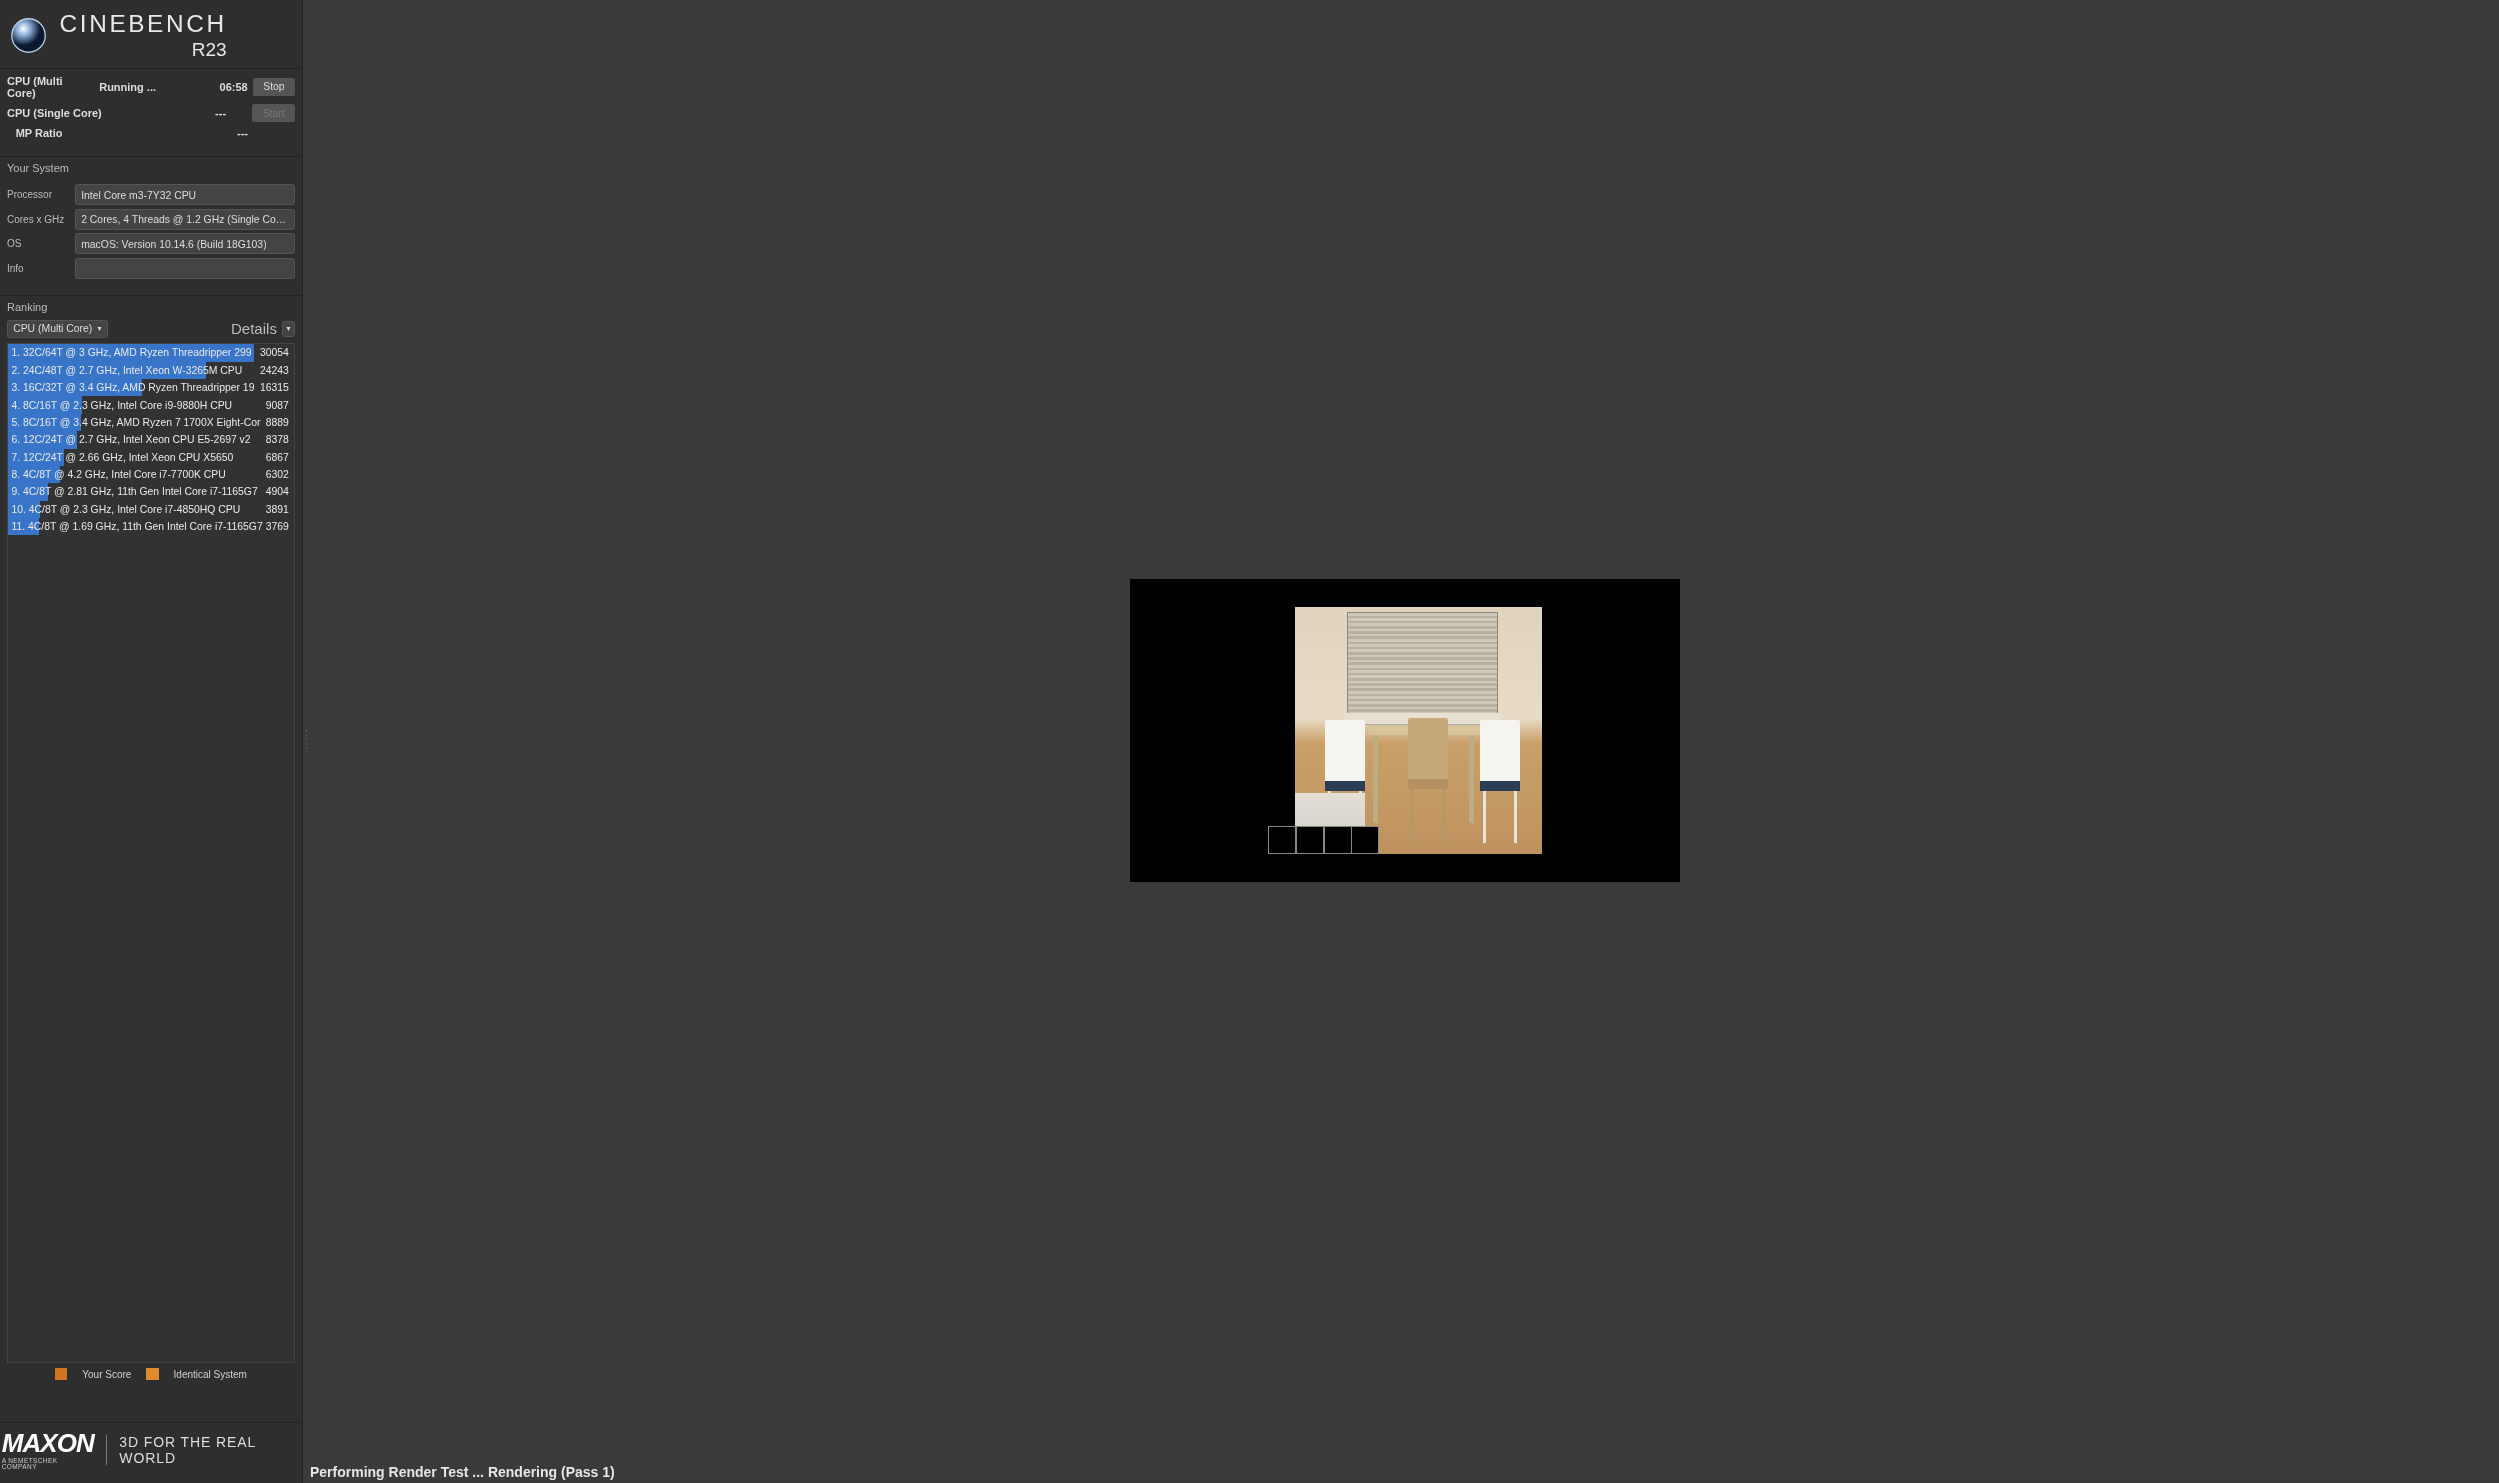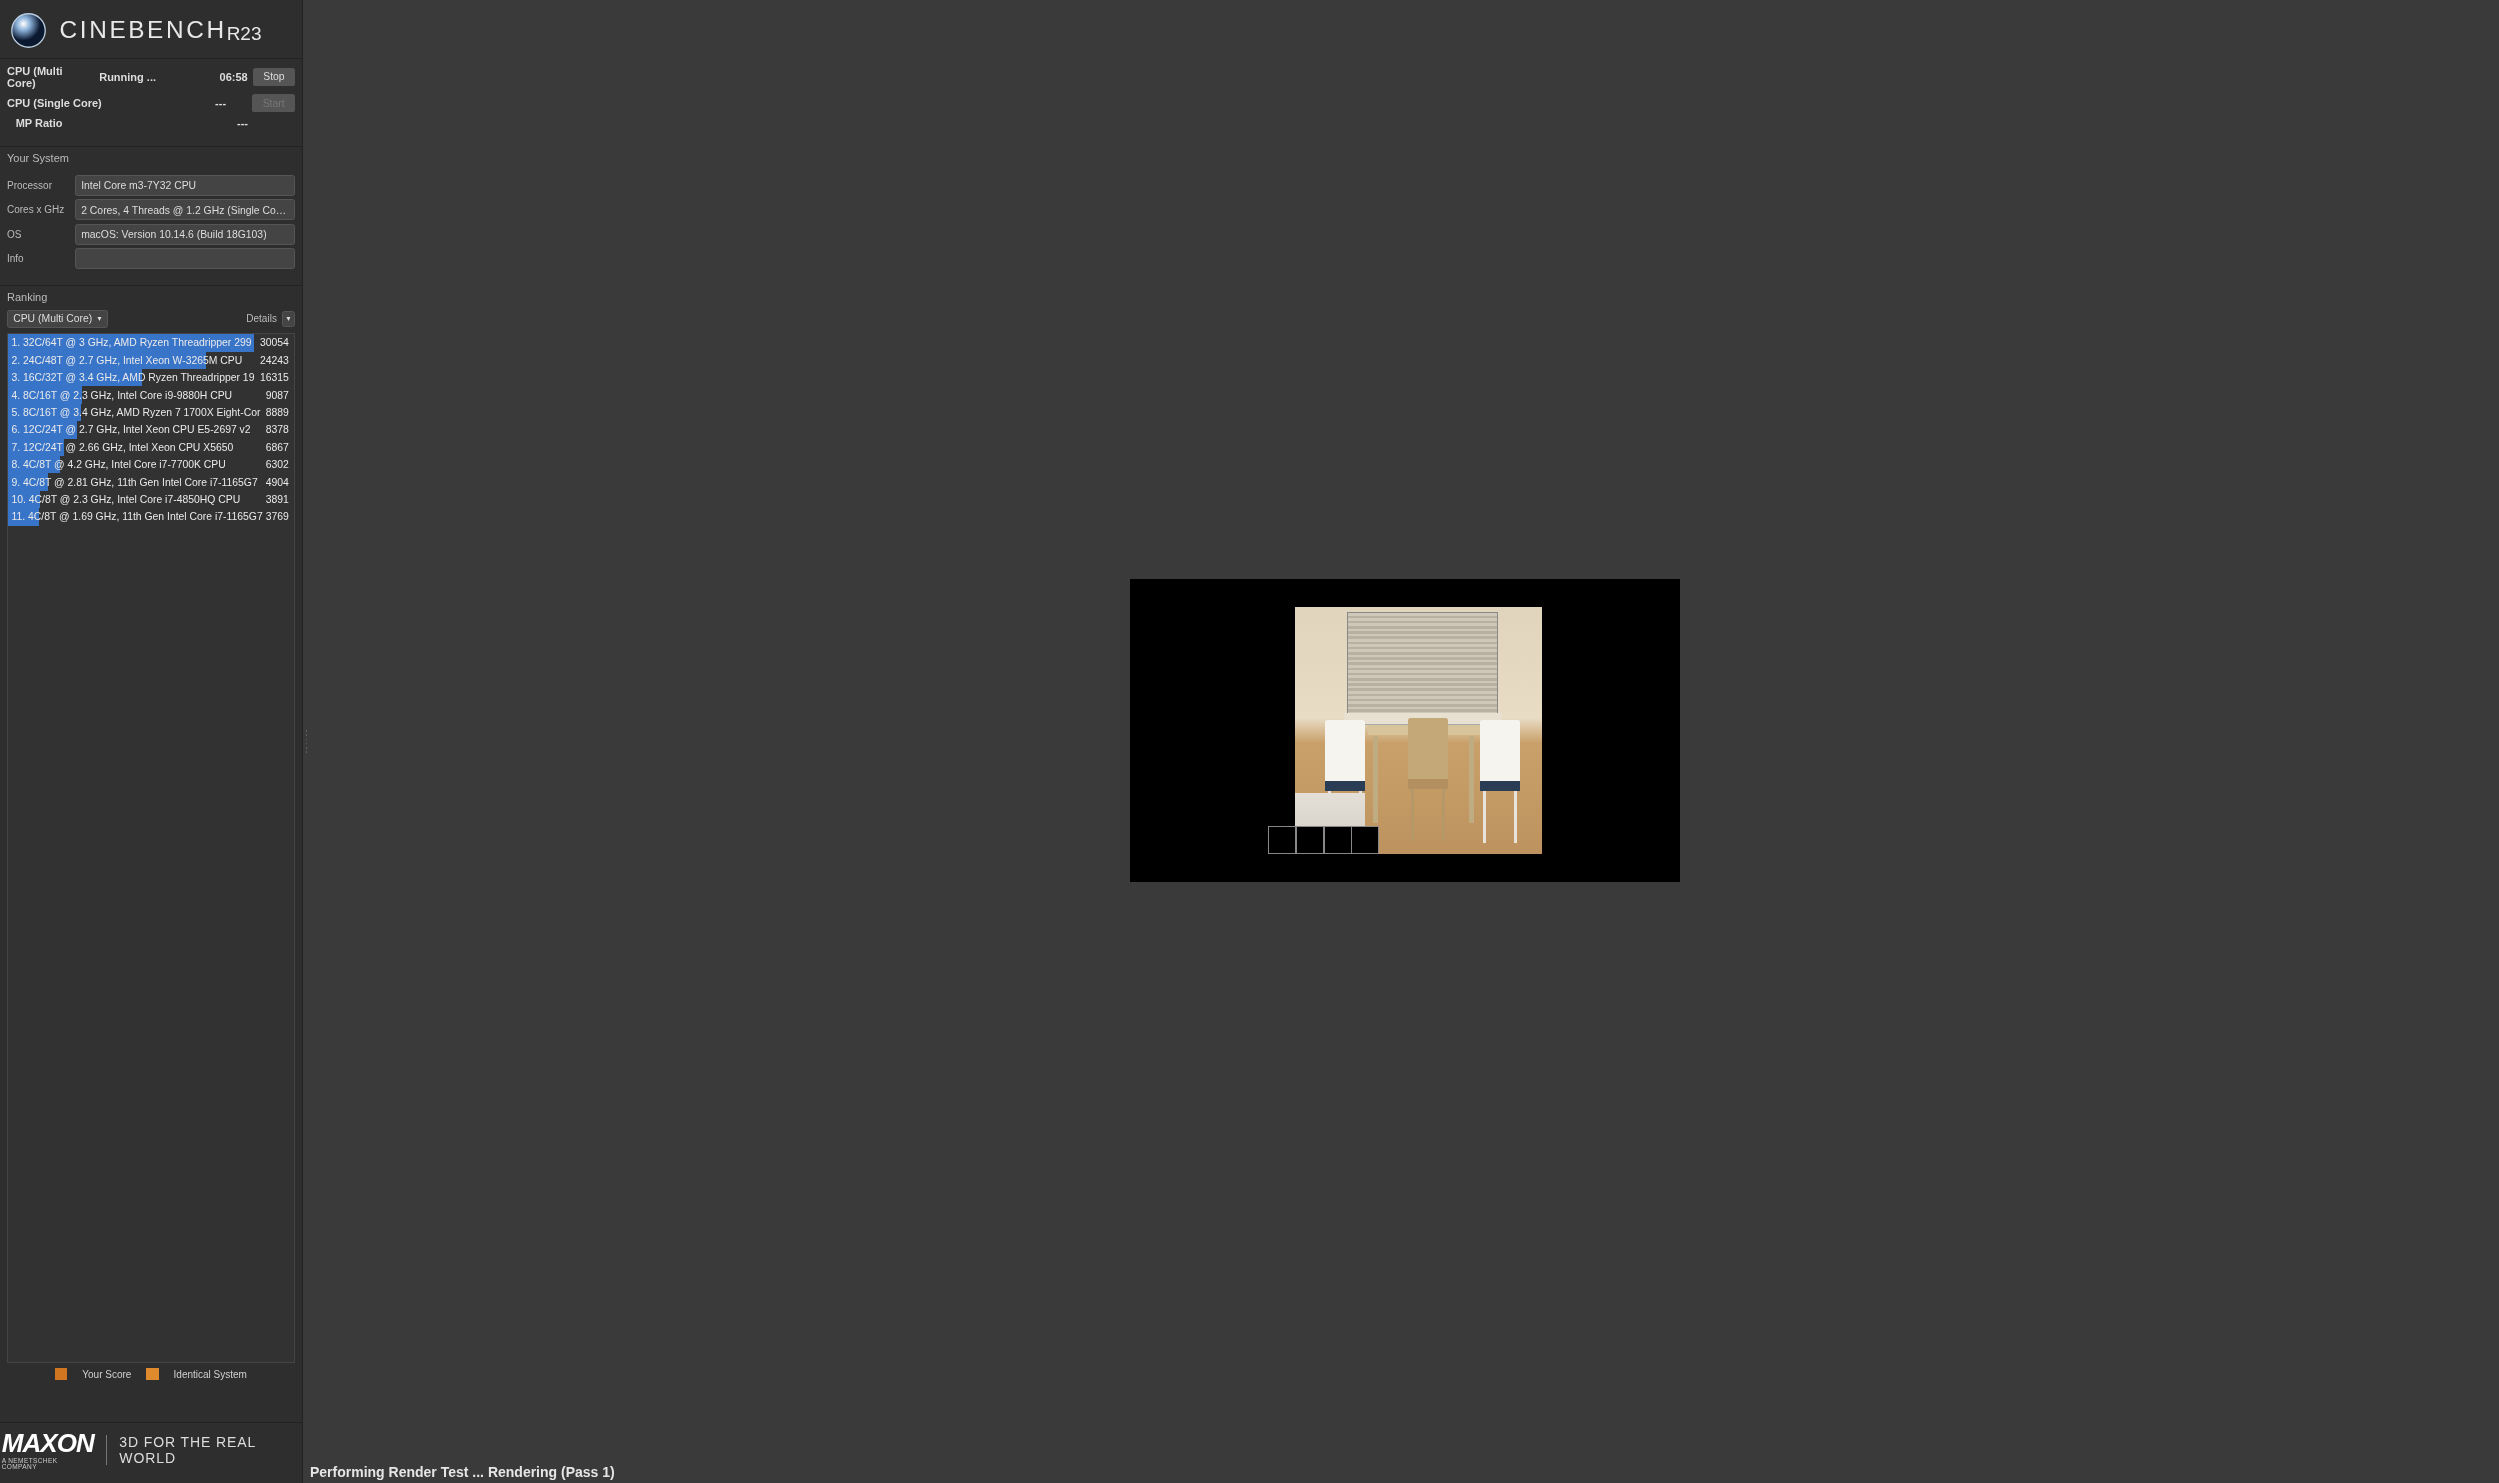--- a/index.html
+++ b/index.html
@@ -17,21 +17,21 @@
   *{box-sizing:border-box;font-family:-apple-system,Helvetica,Arial,sans-serif;}
   html,body{margin:0;padding:0;width:100%;height:100%;}
   body{background:var(--bg);color:var(--text);font-size:11.3px;overflow:hidden;}
   .app{display:flex;height:100vh;}
   .sidebar{width:303px;background:var(--panel);display:flex;flex-direction:column;border-right:0.9px solid #222;}
   .main{flex:1;position:relative;display:flex;flex-direction:column;}
   
   
   .logo-block{padding:12.2px 10.4px 8.7px 10.4px;display:flex;align-items:center;gap:12.2px;}
   .logo-sphere{width:37px;height:37px;}
-  .brand{display:flex;flex-direction:row;line-height:1;}
+  .brand{display:flex;flex-direction:column;line-height:1;}
   .brand .title{font-size:24.4px;letter-spacing:2.6px;font-weight:300;color:#e8e8e8;}
   .brand .sub{font-size:19px;color:#e8e8e8;align-self:flex-end;margin-top:3.5px;font-weight:300;}
   
   
   .tests{padding:3.5px 7px 8.7px 7px;border-top:0.9px solid #222;}
   .test-row{display:flex;align-items:center;padding:2.6px 0;gap:5.2px;}
   .test-row .label{font-weight:bold;color:#ddd;flex:0 0 87px;font-size:11px;}
   .test-row .status{flex:1;font-weight:bold;color:#ddd;font-size:11px;}
   .test-row .value{color:#ddd;text-align:right;font-weight:bold;min-width:44px;font-size:11px;}
   .test-row .btn{background:var(--btn);color:#ddd;border:none;border-radius:2.6px;padding:3.5px 10.4px;font-size:10.4px;cursor:pointer;text-align:right;}
@@ -46,21 +46,21 @@
   .sys-row{display:flex;align-items:center;gap:7px;margin:3.5px 0;}
   .sys-row .k{flex:0 0 61px;color:#bbb;font-size:10px;}
   .sys-row .v{flex:1;background:#444;border:0.9px solid #555;border-radius:2.6px;padding:3.5px 5.2px;font-size:10.4px;color:#ddd;white-space:nowrap;overflow:hidden;text-overflow:ellipsis;height:21px;line-height:14px;}
   
   
   .rank-wrap{padding:3.5px 7px 7px 7px;display:flex;flex-direction:column;flex:1;min-height:0;}
   .rank-ctl{display:flex;align-items:center;gap:5.2px;margin-bottom:5.2px;}
   .select{background:#444;border:0.9px solid #555;border-radius:2.6px;padding:2.6px 5.2px;font-size:10.4px;color:#ddd;display:flex;align-items:center;gap:5.2px;cursor:pointer;}
   .select .chev{font-size:7.8px;}
   .spacer{flex:1;}
-  .details-lbl{font-size:10px;color:#bbb;}
+  .details-lbl{font-size:15px;color:#bbb;}
   .rank-list{flex:1;background:#323232;border:0.9px solid #444;overflow:hidden;}
   .rank-row{position:relative;height:17.4px;display:flex;align-items:center;font-size:10.4px;}
   .rank-row .bar{position:absolute;left:0;top:0;bottom:0;background:var(--bar);}
   .rank-row .txt{position:relative;padding-left:3.5px;flex:1;white-space:nowrap;overflow:hidden;text-overflow:ellipsis;color:#eaeaea;}
   .rank-row .score{position:relative;padding-right:5.2px;color:#eaeaea;}
   
   
   .legend{display:flex;align-items:center;gap:15px;padding:5.2px 1.7px 7px 1.7px;font-size:10px;justify-content:center;}
   .sw{width:12.2px;height:12.2px;display:inline-block;}
   .sw.a{background:var(--orange2);}

